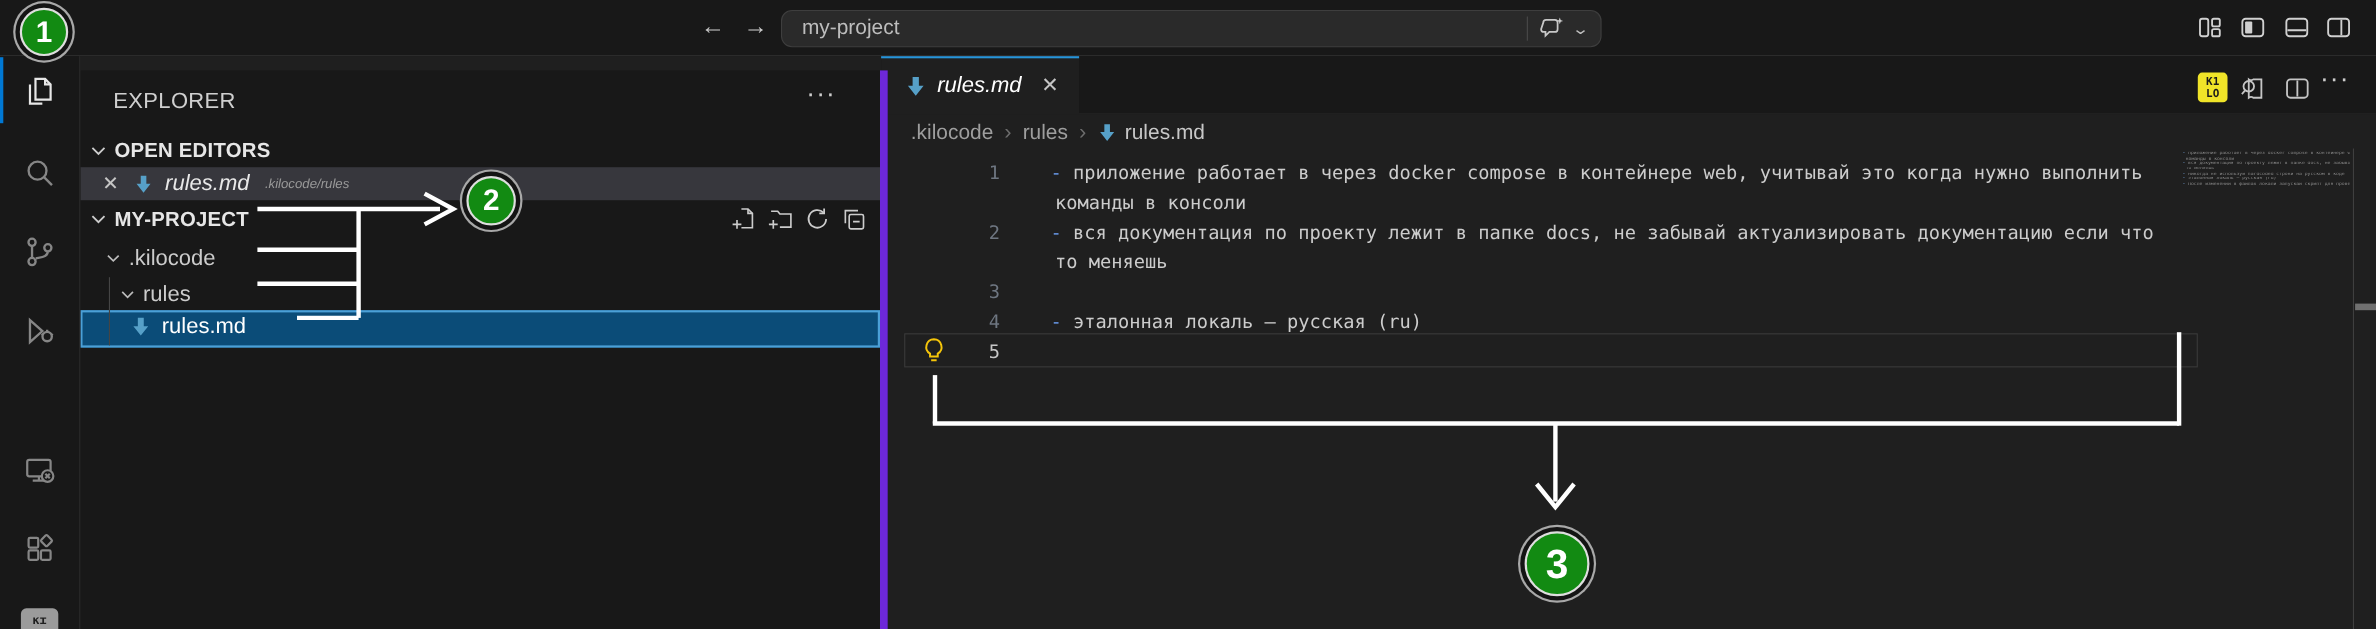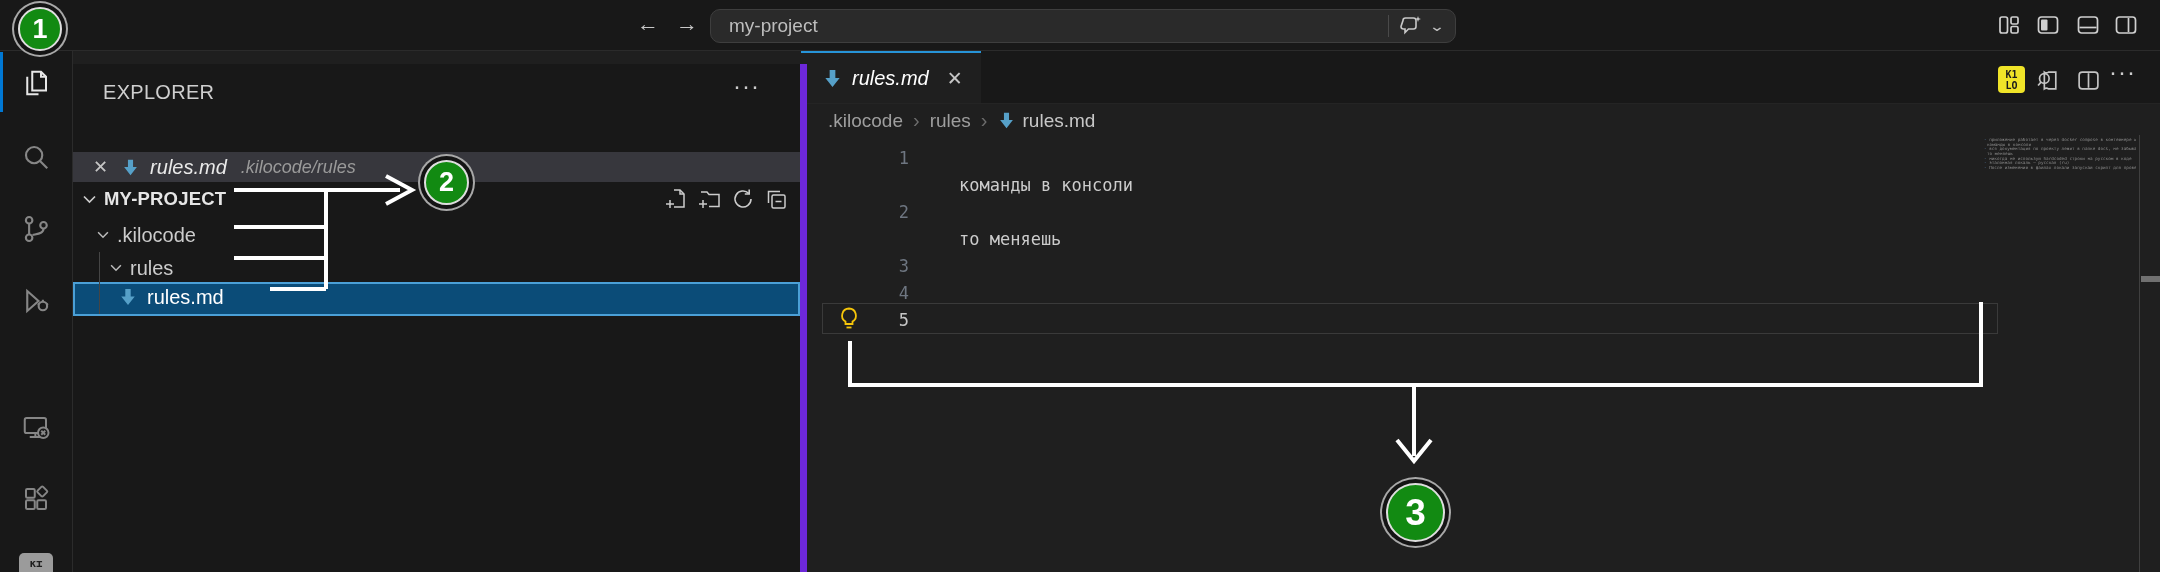--- a/index.html
+++ b/index.html
@@ -23,21 +23,21 @@
   
   .sidebar{position:absolute;left:73px;top:64px;width:727px;height:522px;background:#181818;border-right:7px solid #6d28d9;z-index:3;}
   .sb-title{position:absolute;left:30px;top:17px;font-size:20px;color:#cfcfcf;letter-spacing:.3px;}
   .sb-more{position:absolute;left:660px;top:8px;font-size:24px;color:#cccccc;letter-spacing:1px;}
   .sb-row{position:absolute;left:0;width:727px;display:flex;align-items:center;color:#cccccc;font-size:20px;}
   .sb-header{font-weight:bold;color:#e6e6e6;font-size:18.5px;letter-spacing:.2px;}
   .chev{display:inline-block;margin-right:8px;}
   .oe-row{background:#37373d;}
   .close-x{color:#c5c5c5;font-size:18px;margin:0 14px 0 20px;}
   .fname{font-style:italic;color:#e9e9e9;}
-  .fdesc{font-style:italic;color:#9a9a9a;font-size:18px;margin-left:14px;}
+  .fdesc{font-style:italic;color:#9a9a9a;font-size:12px;margin-left:14px;}
   .tree-sel{position:absolute;left:0;top:218px;width:723px;height:30px;background:#0b4c78;border:2px solid #4ba0d7;}
   .indent-guide{position:absolute;width:1px;background:#454545;}
   .tb-icon{width:24px;height:24px;margin-left:9px;}
   
   .editor{position:absolute;left:801px;top:50px;width:1359px;height:522px;background:#1f1f1f;z-index:2;}
   .tabbar{position:absolute;left:0;top:0;width:1359px;height:53px;background:#181818;border-bottom:1px solid #242424;}
   .tab{position:absolute;left:0;top:0;width:180px;height:53px;background:#1f1f1f;border-top:3px solid #2794d8;display:flex;align-items:center;box-sizing:border-box;}
   .tab-label{font-style:italic;font-size:20px;color:#ffffff;margin-left:10px;}
   .tab-close{color:#c5c5c5;font-size:19px;margin-left:18px;}
   .breadcrumb{position:absolute;left:0;top:54px;height:33px;display:flex;align-items:center;padding-left:27px;font-size:19px;color:#9e9e9e;}
@@ -183,20 +183,28 @@
       <span>ĸɪ</span>
         <span>ʟᴏ</span>
     </span>
   </div>
 </div>
 
 <div class="sidebar">
   <div class="sb-title">EXPLORER</div>
   <div class="sb-more">···</div>
 
+  <div class="sb-row sb-header" style="top:58px;height:30px">
+    <span class="chev" style="margin-left:10px">
+      <svg class="ico" width="13" height="9" viewBox="0 0 13 9" fill="none" stroke="#cccccc" stroke-width="1.7">
+          <polyline points="1,1.5 6.5,7 12,1.5"></polyline>
+        </svg>
+    </span>
+    <span>OPEN EDITORS</span>
+  </div>
 
   <div class="sb-row oe-row" style="top:88px;height:30px">
     <span class="close-x">✕</span>
     <span style="margin-right:11px">
       <svg class="ico" width="17" height="17" viewBox="0 0 20 20" fill="#56a0c8">
           <path d="M7 1 h6 v8.5 h4.5 L10 19 L2.5 9.5 H7 z"></path>
         </svg>
     </span>
     <span class="fname">rules.md</span>
     <span class="fdesc">.kilocode/rules</span>
@@ -321,22 +329,25 @@
         <line x1="9.5" y1="21.5" x2="14.5" y2="21.5"></line>
     </svg>
   </span>
 
   <span class="ln" style="top:95px">1</span>
   <span class="ln" style="top:149px">2</span>
   <span class="ln" style="top:203px">3</span>
   <span class="ln" style="top:230px">4</span>
   <span class="ln cur" style="top:257px">5</span>
 
+  <div class="code-row" style="top:95px"><span class="mk">- </span><span>приложение работает в через docker compose в контейнере web, учитывай это когда нужно выполнить</span></div>
   <div class="code-row wrap" style="top:122px"><span>команды в консоли</span></div>
+  <div class="code-row" style="top:149px"><span class="mk">- </span><span>вся документация по проекту лежит в папке docs, не забывай актуализировать документацию если что</span></div>
   <div class="code-row wrap" style="top:176px"><span>то меняешь</span></div>
+  <div class="code-row" style="top:230px"><span class="mk">- </span><span>эталонная локаль — русская (ru)</span></div>
 
   <div class="minimap">
     <div class="mm-row"><span class="mk">- </span><span>приложение работает в через docker compose в контейнере web, учитывай это когда нужно выполнить</span></div>
     <div class="mm-row" style="padding-left:3px"><span>команды в консоли</span></div>
     <div class="mm-row"><span class="mk">- </span><span>вся документация по проекту лежит в папке docs, не забывай актуализировать документацию если что</span></div>
     <div class="mm-row" style="padding-left:3px"><span>то меняешь</span></div>
     <div class="mm-row"><span class="mk">- </span><span>никогда не используй hardcoded строки на русском в коде</span></div>
     <div class="mm-row"><span class="mk">- </span><span>эталонная локаль — русская (ru)</span></div>
     <div class="mm-row"><span class="mk">- </span><span>После изменений в файлах локали запускай скрипт для проверки bin/compare_locales.rb</span></div>
   </div>

